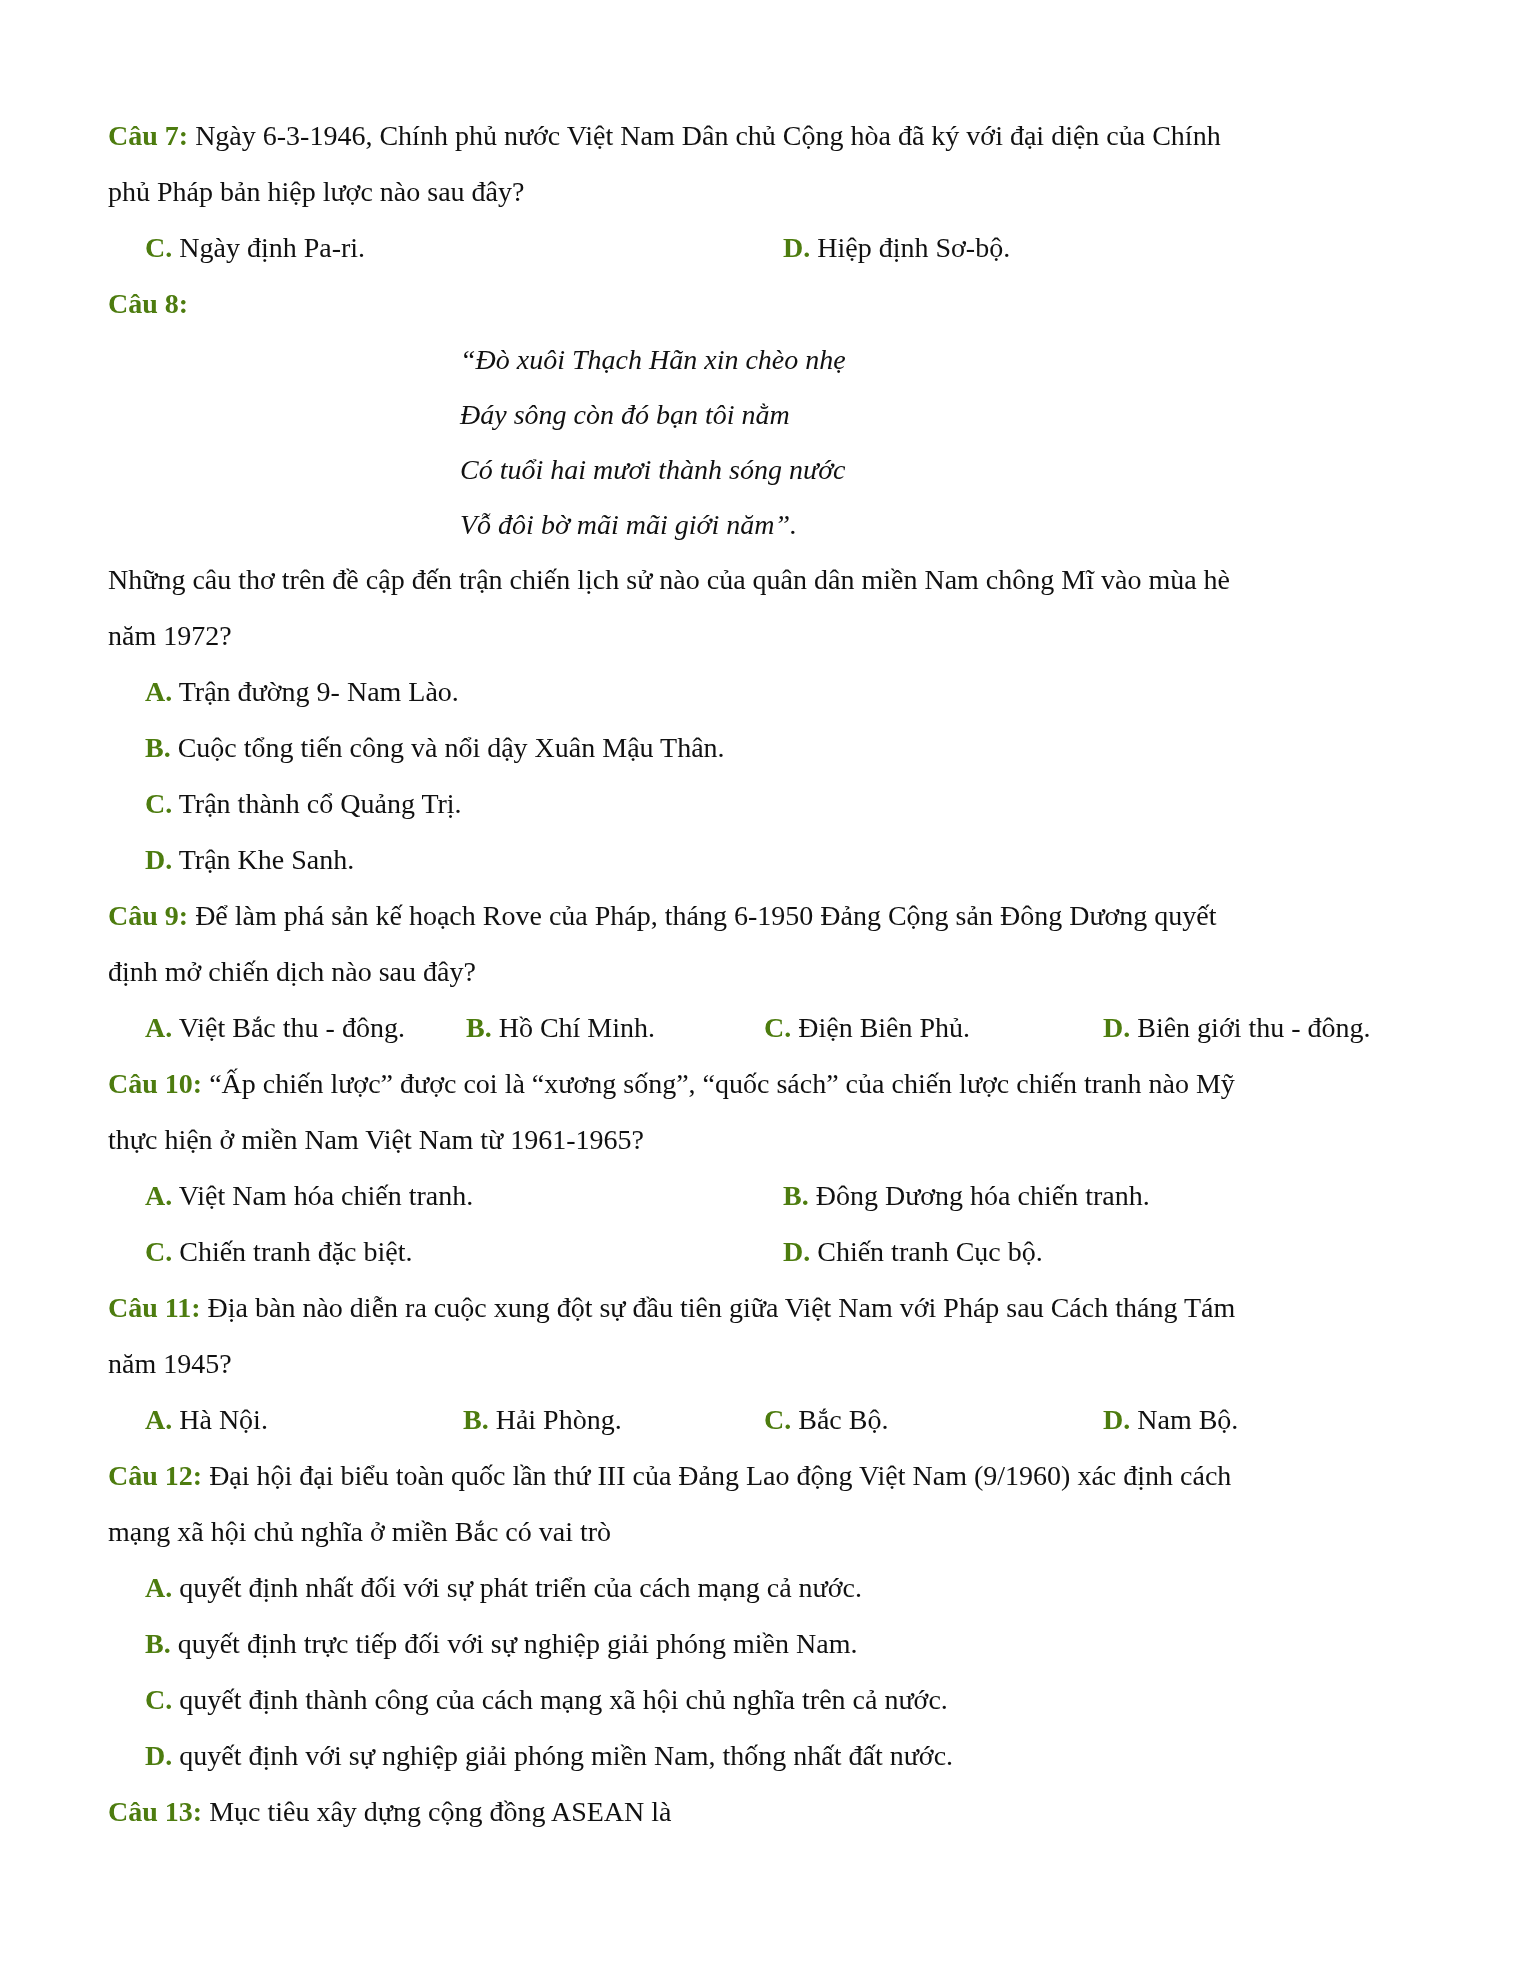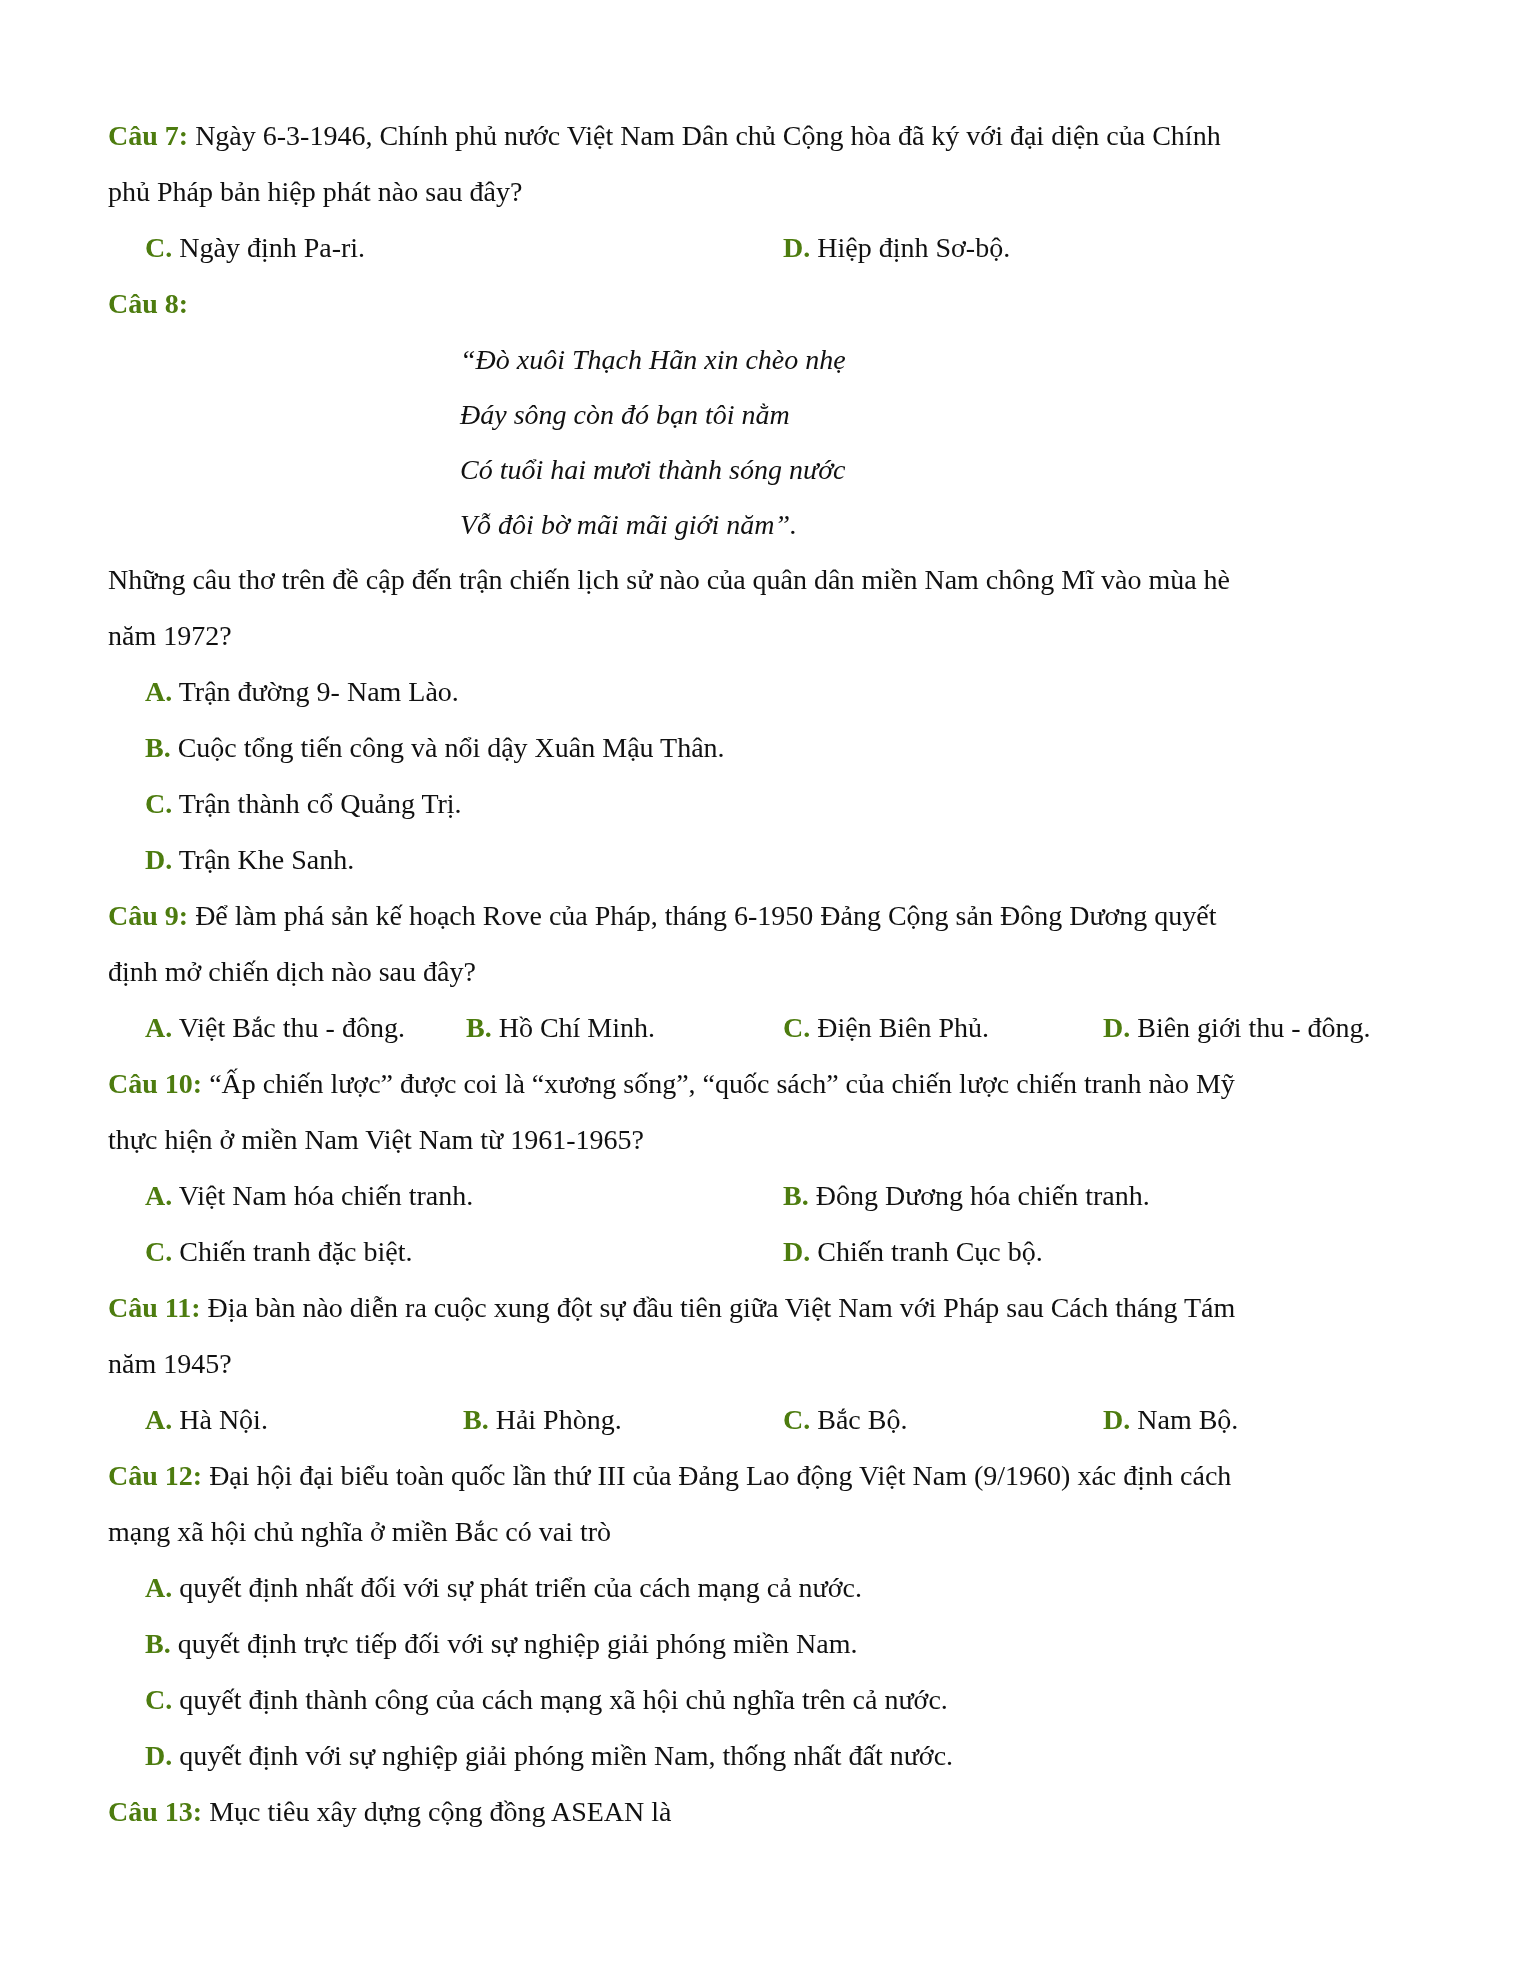--- a/index.html
+++ b/index.html
@@ -38,42 +38,42 @@
       white-space: nowrap;
     }
     .opt {
       position: absolute;
       top: 0;
     }
     .col-a { left: 37px; }
     .col-b2 { left: 675px; }
     .c4-a { left: 37px; }
     .c4-b { left: 355px; text-align: right; }
-    .c4-c { left: 675px; }
+    .c4-c { left: 656px; }
     .c4-d { left: 995px; }
     .opt-single {
       padding-left: 37px;
       height: 56px;
       line-height: 56px;
       white-space: nowrap;
     }
     .poem {
       padding-left: 352px;
       font-style: italic;
     }
     .poem .line { height: 55px; line-height: 55px; }
   </style>
 </head>
 <body>
 
 <div class="page">
 
   <div>
     <div class="line"><span class="label">Câu 7:</span><span> Ngày 6-3-1946, Chính phủ nước Việt Nam Dân chủ Cộng hòa đã ký với đại diện của Chính</span></div>
-    <div class="line">phủ Pháp bản hiệp phát nào sau đây?</div>
+    <div class="line">phủ Pháp bản hiệp lược nào sau đây?</div>
     <div class="opt-row">
       <span class="opt col-a"><span class="label">C.</span><span> Ngày định Pa-ri.</span></span>
       <span class="opt col-b2"><span class="label">D.</span><span> Hiệp định Sơ-bộ.</span></span>
     </div>
   </div>
 
   <div>
     <div class="line"><span class="label">Câu 8:</span></div>
     <div class="poem">
       <div class="line">“Đò xuôi Thạch Hãn xin chèo nhẹ</div>

